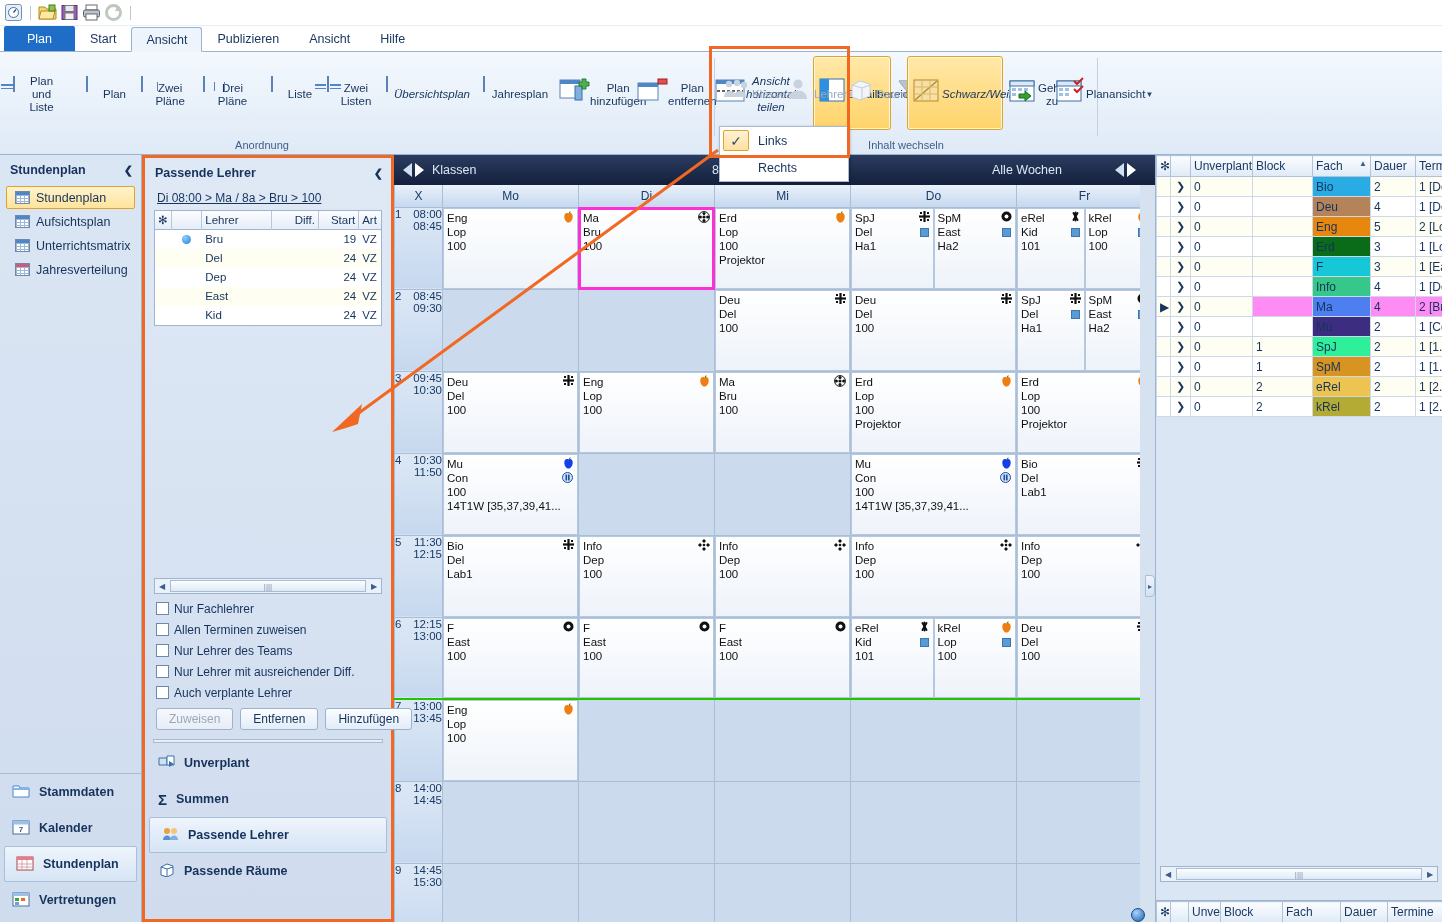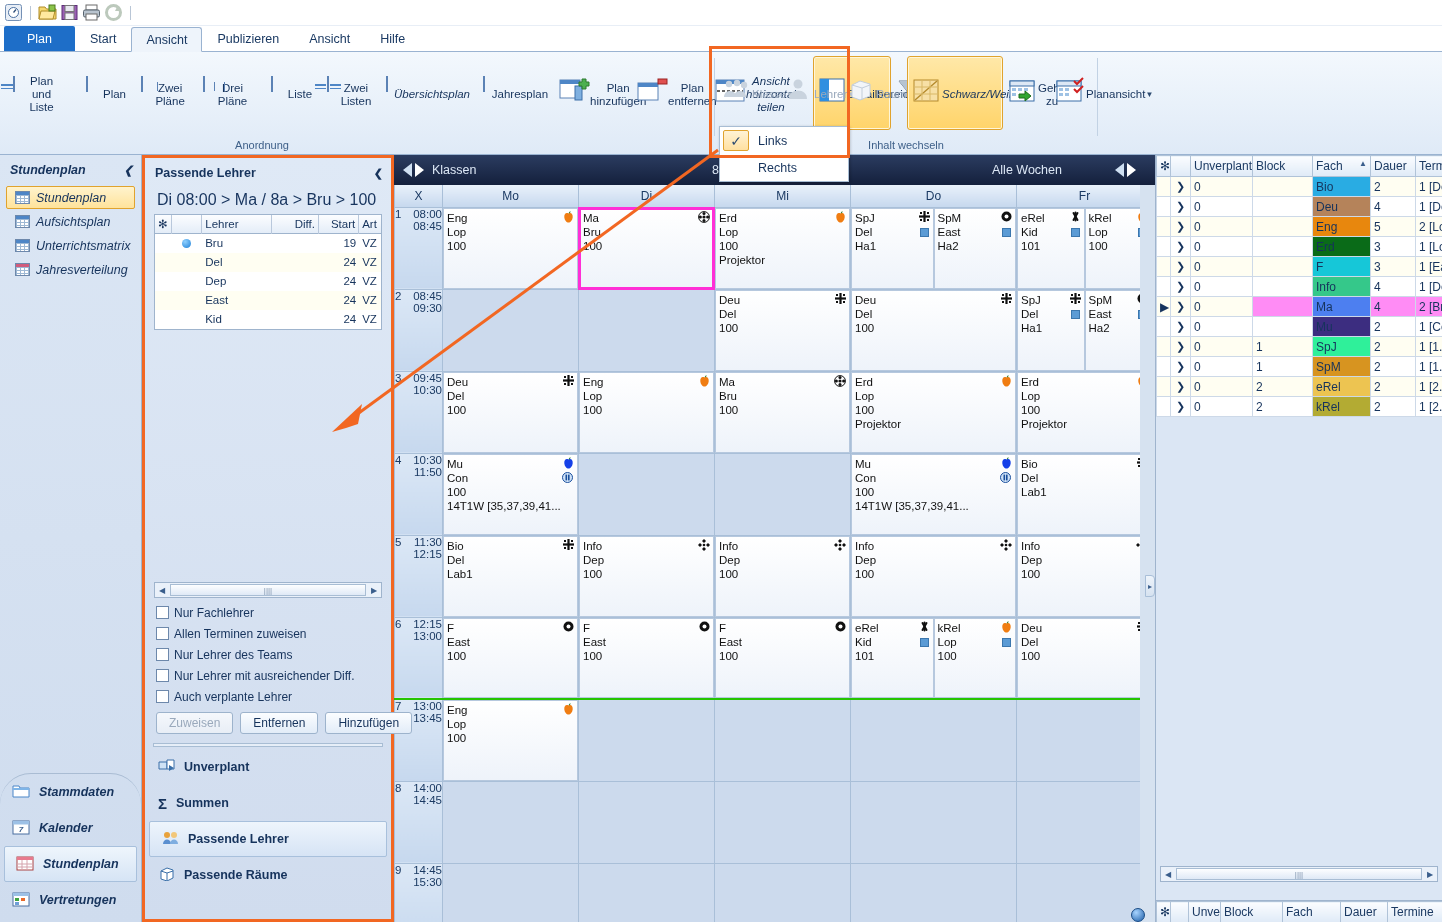--- a/index.html
+++ b/index.html
@@ -129,21 +129,20 @@
     border:3px solid #f26722; z-index:70; pointer-events:none;
   }
   #hl-arrow{ position:absolute; left:0; top:0; width:1442px; height:922px;
              z-index:69; pointer-events:none; }
 
   
   #leftnav{
     position:absolute; left:0; top:155px; width:142px; bottom:0;
     background:linear-gradient(#dbe6f4,#cfdcee);
     border-right:1px solid #9fb4cd;
-    font-style:italic;
   }
   #leftnav .hdr{
     height:30px; display:flex; align-items:center; justify-content:space-between;
     padding:0 8px 0 10px; font-weight:bold; font-size:12.5px; color:#16335c;
   }
   .navitem{
     height:23px; display:flex; align-items:center; gap:6px;
     padding-left:8px; margin:1px 6px; font-size:12.5px; cursor:default;
     border:1px solid transparent; border-radius:2px;
   }
@@ -154,21 +153,20 @@
   .miniGrid{ width:15px;height:13px;border:1px solid #6d88ab;background:#fff;position:relative;}
   .miniGrid i{position:absolute;left:0;right:0;top:0;height:3px;}
   .miniGrid u{position:absolute;left:0;right:0;top:3px;bottom:0;text-decoration:none;
     background-image:linear-gradient(to right,#9db8d4 1px,transparent 1px),
                      linear-gradient(to bottom,#9db8d4 1px,transparent 1px);
     background-size:4px 3px;}
 
   #leftnav .bottomnav{
     position:absolute; left:0; right:0; bottom:0; top:618px;
     border-top:1px solid #a9bcd3;
-    border-radius:31px;
   }
   .bigitem{
     height:36px; display:flex; align-items:center; gap:9px; padding-left:11px;
     font-weight:bold; font-size:12.5px; color:#16335c; cursor:default;
     border:1px solid transparent;
   }
   .bigitem.sel{
     background:linear-gradient(#eef5fc,#d6e4f5);
     border:1px solid #a8c0dc; border-radius:2px; margin:0 4px;
   }
@@ -177,21 +175,21 @@
   #detailpanel{
     position:absolute; left:142px; top:155px; width:252px; bottom:0;
     background:linear-gradient(#dfe9f6,#d0dcee);
     border:3px solid #f26722;
     z-index:20;
   }
   #detailpanel .hdr{
     height:30px; display:flex; align-items:center; justify-content:space-between;
     padding:0 8px 0 10px; font-weight:bold; font-size:12.5px; color:#16335c;
   }
-  #bc{ padding:3px 0 5px 12px; font-size:16px; color:#17345e; }
+  #bc{ padding:3px 0 5px 12px; font-size:12px; color:#17345e;text-decoration:underline; }
 
   .tbl{ margin:0 9px; border:1px solid #9fb4cd; background:#fff; }
   .tbl .thead{
     display:flex; height:19px; align-items:center;
     background:linear-gradient(#fcfdff,#e4edf8);
     border-bottom:1px solid #9fb4cd; font-size:11.5px;
   }
   .tbl .thead div{ border-right:1px solid #b9c8dc; height:19px; line-height:18px; padding:0 3px;}
   .tbl .trow{ display:flex; height:19px; align-items:center; font-size:11.5px; }
   .tbl .trow:nth-child(odd){ background:#fffef2; }

